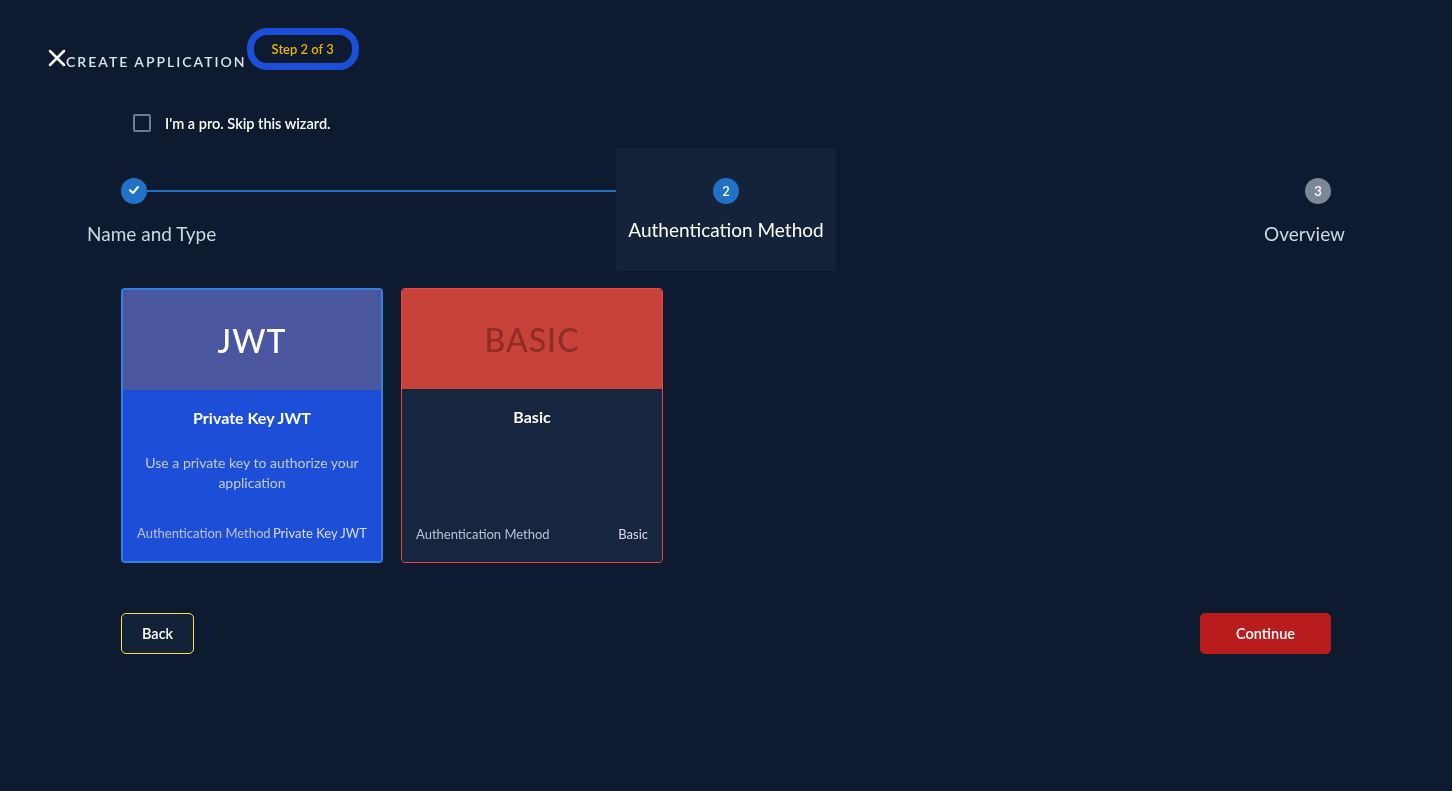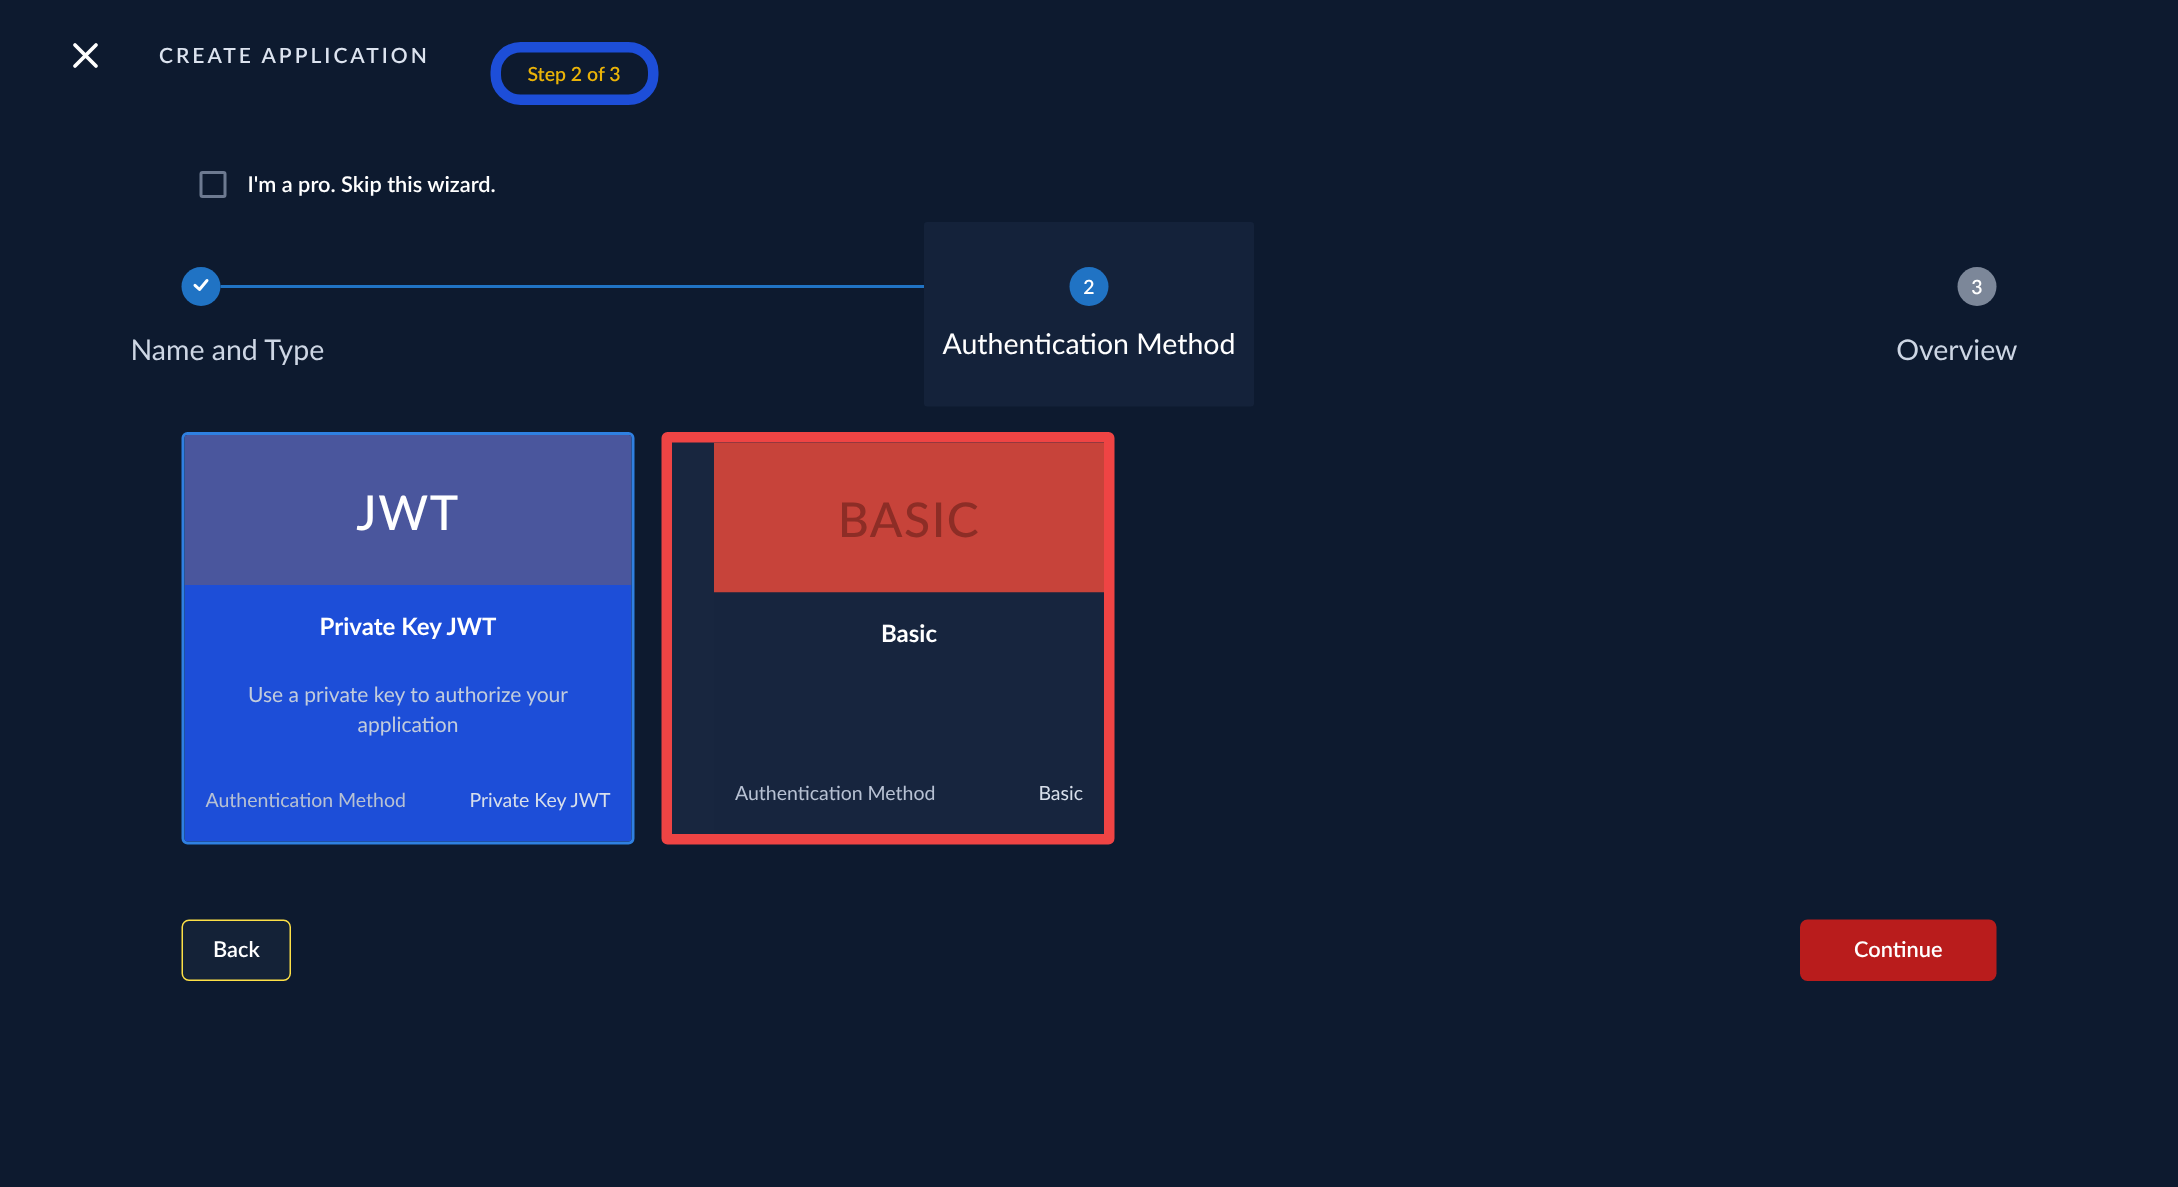--- a/index.html
+++ b/index.html
@@ -10,23 +10,22 @@
     body {
       font-family: -apple-system, BlinkMacSystemFont, "Segoe UI", "Lato", sans-serif;
       background: #0d1a2f;
       color: #ffffff;
       width: 1452px;
       height: 791px;
       overflow: hidden;
     }
     .app-bar {
       display: flex;
-      align-items: flex-start;
+      align-items: flex-end;
       padding: 28px 48px 0 48px;
-      gap: 40px;
     }
     .close-btn {
       background: transparent;
       border: none;
       cursor: pointer;
       color: #fff;
       padding: 0;
       display: flex;
       align-items: center;
     }
@@ -145,34 +144,33 @@
     .step-1 .step-label { position: absolute; top: 30px; left: 0; transform: translateX(-34px); }
     .step-3 .step-label { position: absolute; top: 30px; right: 0; transform: translateX(14px); }
     
     
     .cards {
       display: flex;
       gap: 18px;
       margin-top: 10px;
     }
     .card {
-      width: 302px;
+      width: 262px;
       border-radius: 4px;
       overflow: hidden;
       background: #18263f;
       cursor: pointer;
       display: flex;
       flex-direction: column;
     }
     .card.selected {
       border: 2px solid #2f80e1;
     }
     .card:not(.selected) {
-      border: 7px solid #ef4444;
-      padding-left: 28px;
+      border: 1px solid #ef4444;
     }
     .card-hero {
       height: 100px;
       display: flex;
       align-items: center;
       justify-content: center;
       font-size: 32px;
       font-weight: 500;
       letter-spacing: 1px;
     }

